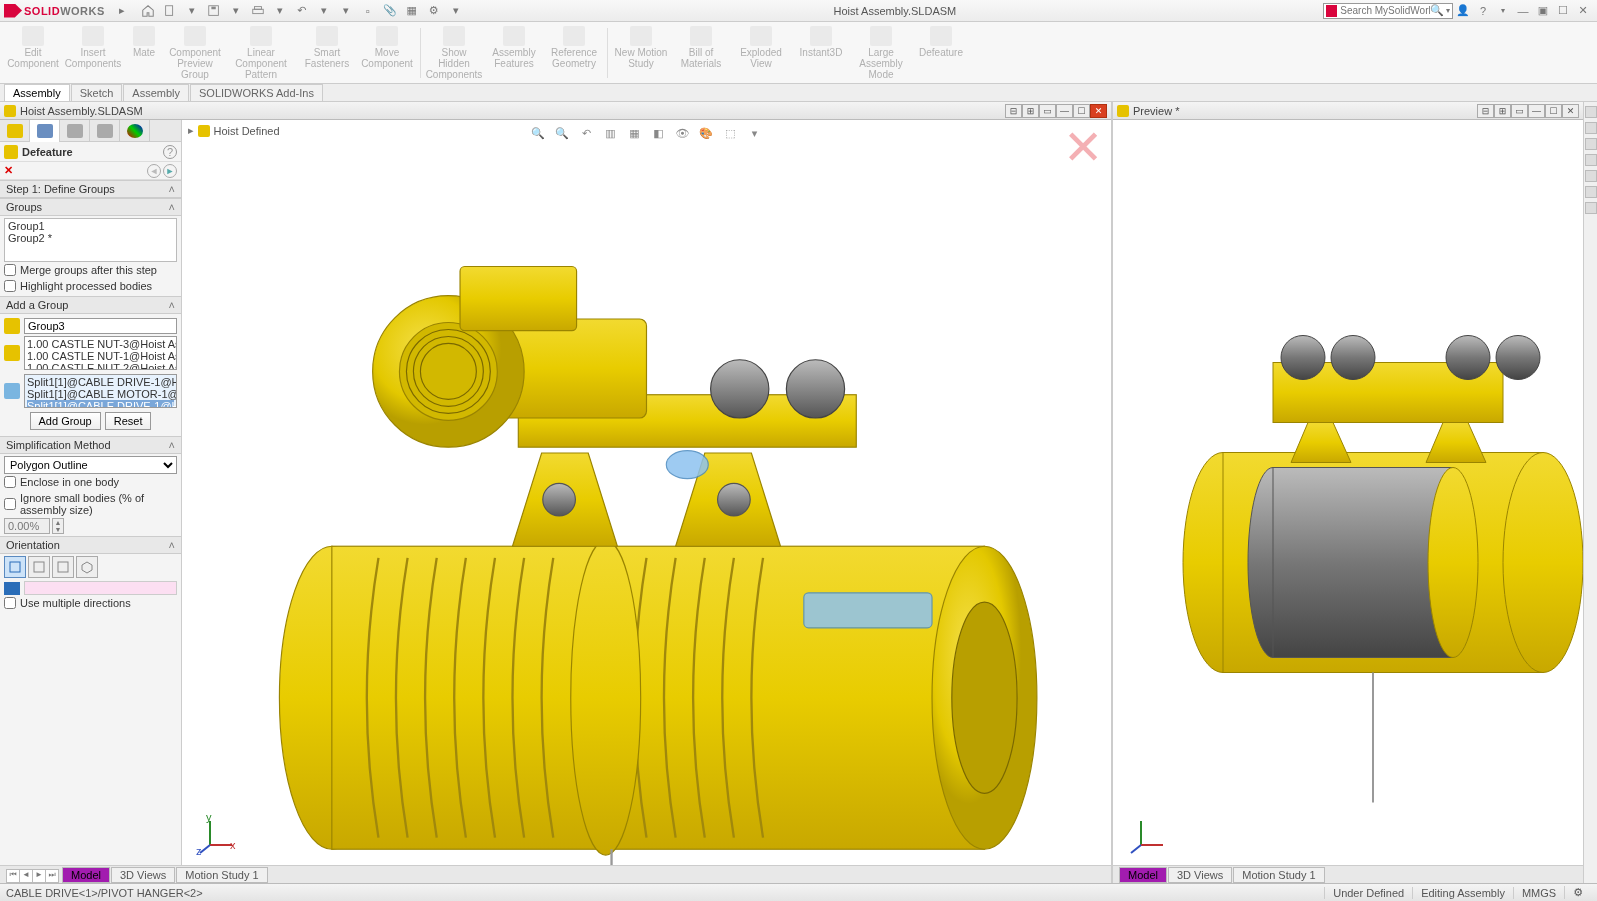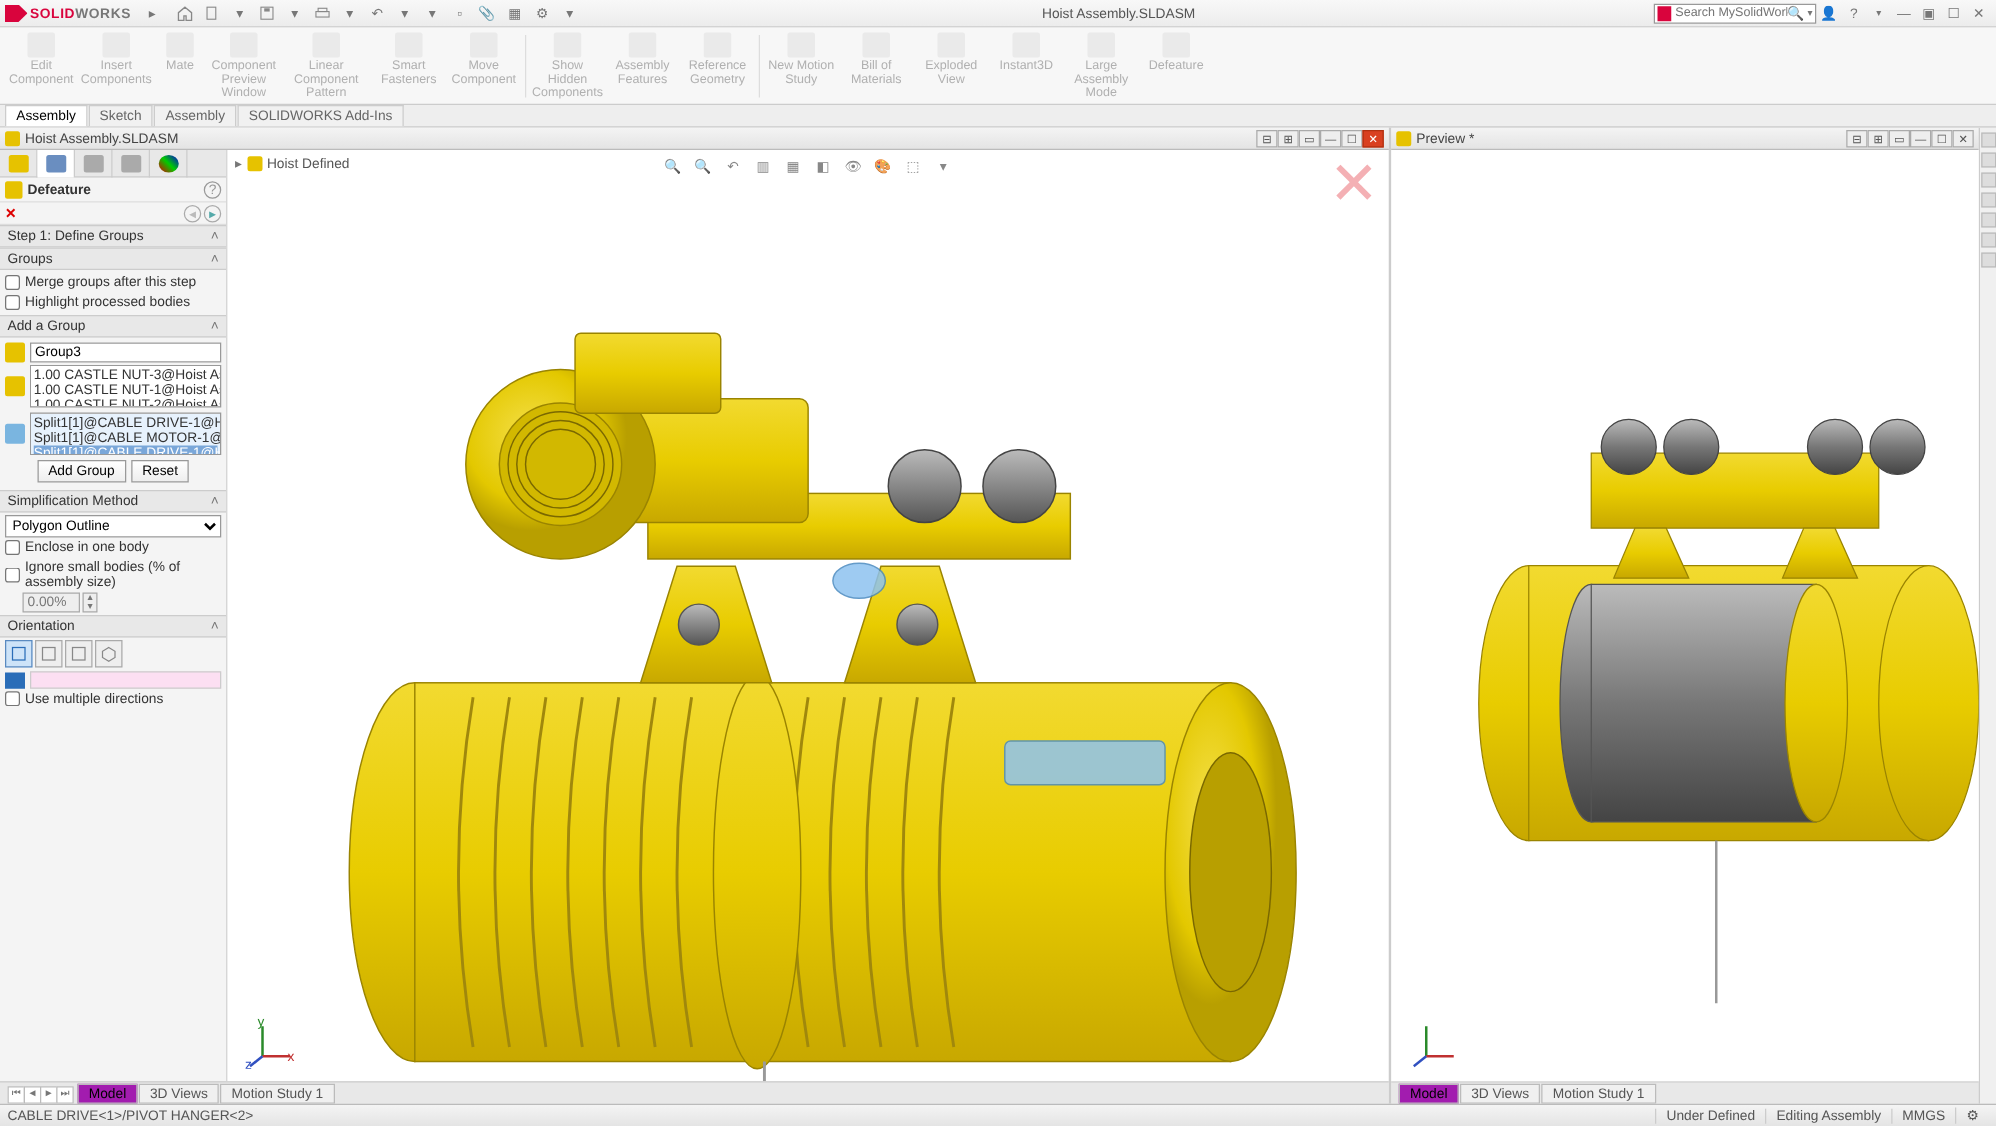--- a/index.html
+++ b/index.html
@@ -71,21 +71,21 @@
 .field-row { display: flex; align-items: center; gap: 4px; margin: 2px 0; }
 .field-row .ic { width: 16px; height: 16px; background: #ddd; border-radius: 2px; }
 .field-row input[type=text] { flex: 1; border: 1px solid #999; padding: 1px 3px; background: #fff; }
 .sel-box { border: 1px solid #999; background: #fff; height: 34px; overflow: auto; font-size: 10px; padding: 1px 2px; }
 .sel-box.blue { background: #e7f2fd; }
 .sel-box .line { white-space: nowrap; color: #333; }
 .sel-box .line.sel { background: #7aa7d9; color: #fff; }
 .btnrow { display: flex; gap: 4px; margin: 4px 0; justify-content: center; }
 .btn { border: 1px solid #999; background: linear-gradient(#fff,#eee); padding: 2px 8px; cursor: pointer; }
 select.simp { width: 100%; border: 1px solid #999; background: #fff; padding: 1px; }
-.spinner { display: flex; align-items: flex-start; gap: 2px; margin-left: 14px; }
+.spinner { display: flex; align-items: flex-start; gap: 2px; }
 .spinner input { width: 46px; border: 1px solid #aaa; background: #eee; padding: 1px 3px; color: #777; }
 .spinner .spb { width: 12px; height: 16px; border: 1px solid #aaa; background: #eee; display: flex; flex-direction: column; }
 .spinner .spb span { height: 50%; text-align: center; font-size: 7px; color: #777; line-height: 7px; cursor: pointer; }
 .orient-btns { display: flex; gap: 2px; }
 .orient-btns .ob { width: 22px; height: 22px; border: 1px solid #aaa; background: #eee; display: flex; align-items: center; justify-content: center; cursor: pointer; }
 .orient-btns .ob.active { background: #cde3f8; border-color: #5a8ac0; }
 .color-row { display: flex; align-items: center; gap: 4px; margin-top: 3px; }
 .color-row .sw1 { width: 16px; height: 13px; background: #2a6db8; }
 .color-row .bar { flex: 1; height: 14px; background: #fcdff2; border: 1px solid #ccc; }
 
@@ -194,21 +194,21 @@
 Components</span>
     </div>
   <div class="rbtn narrow">
       <div class="ic"></div>
       <span>Mate</span>
     </div>
   <div class="rbtn">
       <div class="ic"></div>
       <span>Component
 Preview
-Window</span>
+Group</span>
     </div>
   <div class="rbtn wide">
       <div class="ic"></div>
       <span>Linear Component
 Pattern</span>
     </div>
   <div class="rbtn">
       <div class="ic"></div>
       <span>Smart
 Fasteners</span>
@@ -326,20 +326,24 @@
         <div class="sect-hdr">
             <span>Step 1: Define Groups</span>
             <span class="chev">˄</span>
           </div>
 
         <div class="sect-hdr">
             <span>Groups</span>
             <span class="chev">˄</span>
           </div>
         <div class="sect-body">
+          <div class="listbox">
+            <div>Group1</div>
+            <div>Group2 *</div>
+          </div>
           <label class="cb-row">
               <input type="checkbox" style="">
               <span>Merge groups after this step</span>
             </label>
           <label class="cb-row">
               <input type="checkbox" style="">
               <span>Highlight processed bodies</span>
             </label>
         </div>
 

